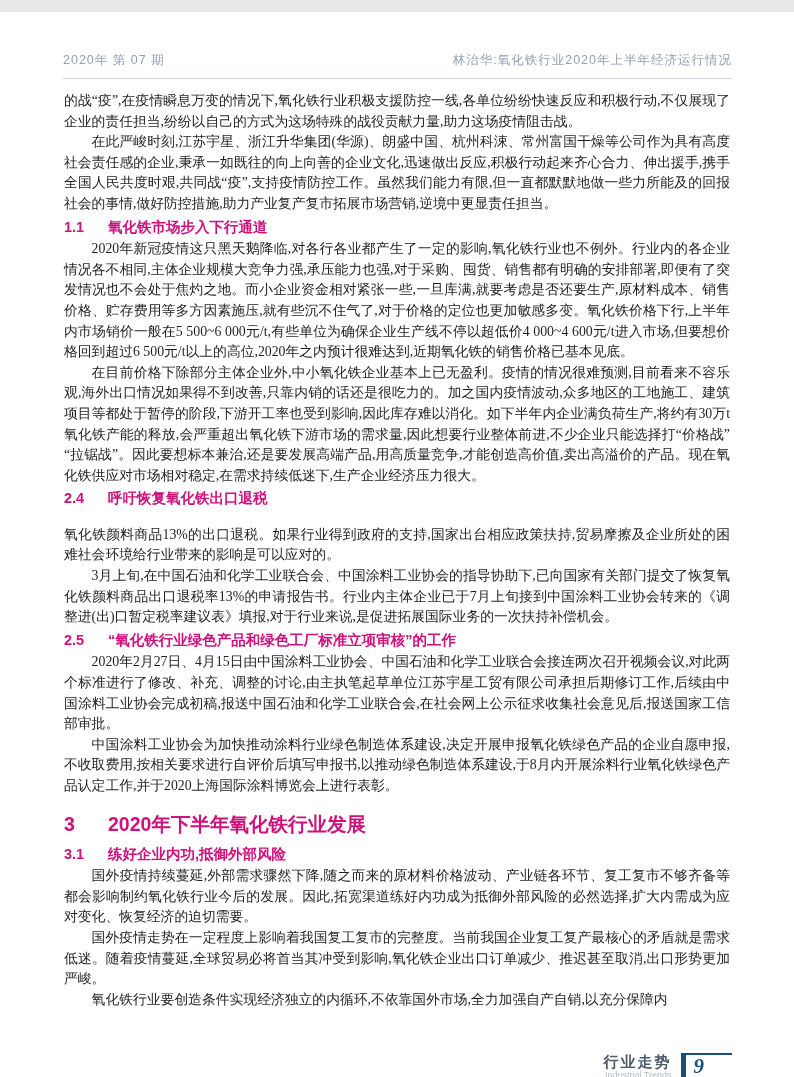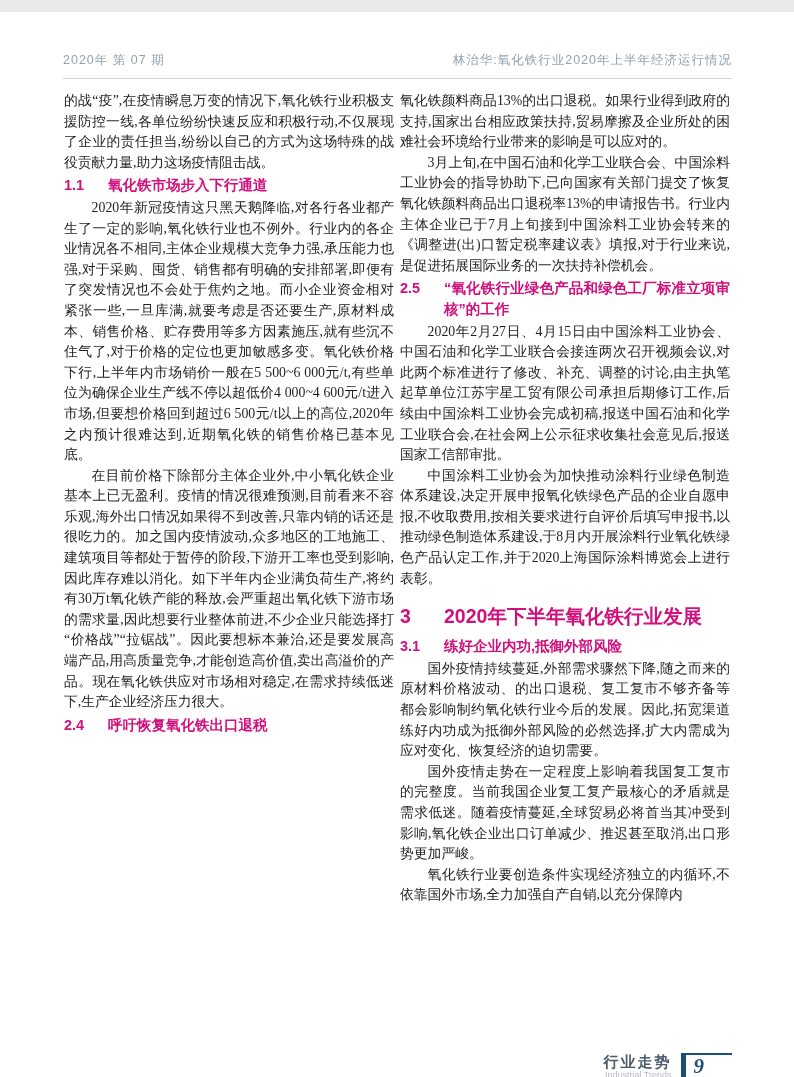--- a/index.html
+++ b/index.html
@@ -23,21 +23,22 @@
     align-items:flex-end;
     font-family:"Liberation Sans","DejaVu Sans",sans-serif;
     font-size:12.5px;
     color:#94a2ac;
     letter-spacing:1px;
   }
   
   .columns{
     margin:12px 64px 0 64px;
     display:flex;
-    gap:6px;
+    gap:14px;
+    flex-direction:column;
   }
   .col{
     flex:1 1 0;
     min-width:0;
     font-size:13.8px;
     line-height:20.6px;
     text-align:justify;
   }
   .para{margin:0;text-indent:2em;}
   .para.cont{text-indent:0;}
@@ -107,20 +108,21 @@
 
   <header class="header">
     <span class="issue">2020年  第 07 期</span>
     <span class="running">林治华:氧化铁行业2020年上半年经济运行情况</span>
   </header>
 
   <main class="columns">
 
     <section class="col">
       <p class="para cont">的战“疫”,在疫情瞬息万变的情况下,氧化铁行业积极支援防控一线,各单位纷纷快速反应和积极行动,不仅展现了企业的责任担当,纷纷以自己的方式为这场特殊的战役贡献力量,助力这场疫情阻击战。</p>
+      <p class="para">在此严峻时刻,江苏宇星、浙江升华集团(华源)、朗盛中国、杭州科涑、常州富国干燥等公司作为具有高度社会责任感的企业,秉承一如既往的向上向善的企业文化,迅速做出反应,积极行动起来齐心合力、伸出援手,携手全国人民共度时艰,共同战“疫”,支持疫情防控工作。虽然我们能力有限,但一直都默默地做一些力所能及的回报社会的事情,做好防控措施,助力产业复产复市拓展市场营销,逆境中更显责任担当。</p>
       <h3 class="sec-head">
         <span class="hnum">1.1</span>
         <span class="htxt">氧化铁市场步入下行通道</span>
       </h3>
       <p class="para">2020年新冠疫情这只黑天鹅降临,对各行各业都产生了一定的影响,氧化铁行业也不例外。行业内的各企业情况各不相同,主体企业规模大竞争力强,承压能力也强,对于采购、囤货、销售都有明确的安排部署,即便有了突发情况也不会处于焦灼之地。而小企业资金相对紧张一些,一旦库满,就要考虑是否还要生产,原材料成本、销售价格、贮存费用等多方因素施压,就有些沉不住气了,对于价格的定位也更加敏感多变。氧化铁价格下行,上半年内市场销价一般在5 500~6 000元/t,有些单位为确保企业生产线不停以超低价4 000~4 600元/t进入市场,但要想价格回到超过6 500元/t以上的高位,2020年之内预计很难达到,近期氧化铁的销售价格已基本见底。</p>
       <p class="para">在目前价格下除部分主体企业外,中小氧化铁企业基本上已无盈利。疫情的情况很难预测,目前看来不容乐观,海外出口情况如果得不到改善,只靠内销的话还是很吃力的。加之国内疫情波动,众多地区的工地施工、建筑项目等都处于暂停的阶段,下游开工率也受到影响,因此库存难以消化。如下半年内企业满负荷生产,将约有30万t氧化铁产能的释放,会严重超出氧化铁下游市场的需求量,因此想要行业整体前进,不少企业只能选择打“价格战”“拉锯战”。因此要想标本兼治,还是要发展高端产品,用高质量竞争,才能创造高价值,卖出高溢价的产品。现在氧化铁供应对市场相对稳定,在需求持续低迷下,生产企业经济压力很大。</p>
       <h3 class="sec-head">
         <span class="hnum">2.4</span>
         <span class="htxt">呼吁恢复氧化铁出口退税</span>
       </h3>
@@ -136,21 +138,21 @@
       <p class="para">2020年2月27日、4月15日由中国涂料工业协会、中国石油和化学工业联合会接连两次召开视频会议,对此两个标准进行了修改、补充、调整的讨论,由主执笔起草单位江苏宇星工贸有限公司承担后期修订工作,后续由中国涂料工业协会完成初稿,报送中国石油和化学工业联合会,在社会网上公示征求收集社会意见后,报送国家工信部审批。</p>
       <p class="para">中国涂料工业协会为加快推动涂料行业绿色制造体系建设,决定开展申报氧化铁绿色产品的企业自愿申报,不收取费用,按相关要求进行自评价后填写申报书,以推动绿色制造体系建设,于8月内开展涂料行业氧化铁绿色产品认定工作,并于2020上海国际涂料博览会上进行表彰。</p>
       <h2 class="chap-head">
         <span class="hnum">3</span>
         <span class="htxt">2020年下半年氧化铁行业发展</span>
       </h2>
       <h3 class="sec-head">
         <span class="hnum">3.1</span>
         <span class="htxt">练好企业内功,抵御外部风险</span>
       </h3>
-      <p class="para">国外疫情持续蔓延,外部需求骤然下降,随之而来的原材料价格波动、的出口退税、复工复市不够齐备等都会影响制约氧化铁行业今后的发展。因此,拓宽渠道练好内功成为抵御外部风险的必然选择,扩大内需成为应对变化、恢复经济的迫切需要。</p>
+      <p class="para">国外疫情持续蔓延,外部需求骤然下降,随之而来的原材料价格波动、产业链各环节、复工复市不够齐备等都会影响制约氧化铁行业今后的发展。因此,拓宽渠道练好内功成为抵御外部风险的必然选择,扩大内需成为应对变化、恢复经济的迫切需要。</p>
       <p class="para">国外疫情走势在一定程度上影响着我国复工复市的完整度。当前我国企业复工复产最核心的矛盾就是需求低迷。随着疫情蔓延,全球贸易必将首当其冲受到影响,氧化铁企业出口订单减少、推迟甚至取消,出口形势更加严峻。</p>
       <p class="para">氧化铁行业要创造条件实现经济独立的内循环,不依靠国外市场,全力加强自产自销,以充分保障内</p>
     </section>
 
   </main>
 
   <footer class="footer">
     <div class="f-label">
       <div class="f-cn">行业走势</div>
       <div class="f-en">Industrial Trends</div>

